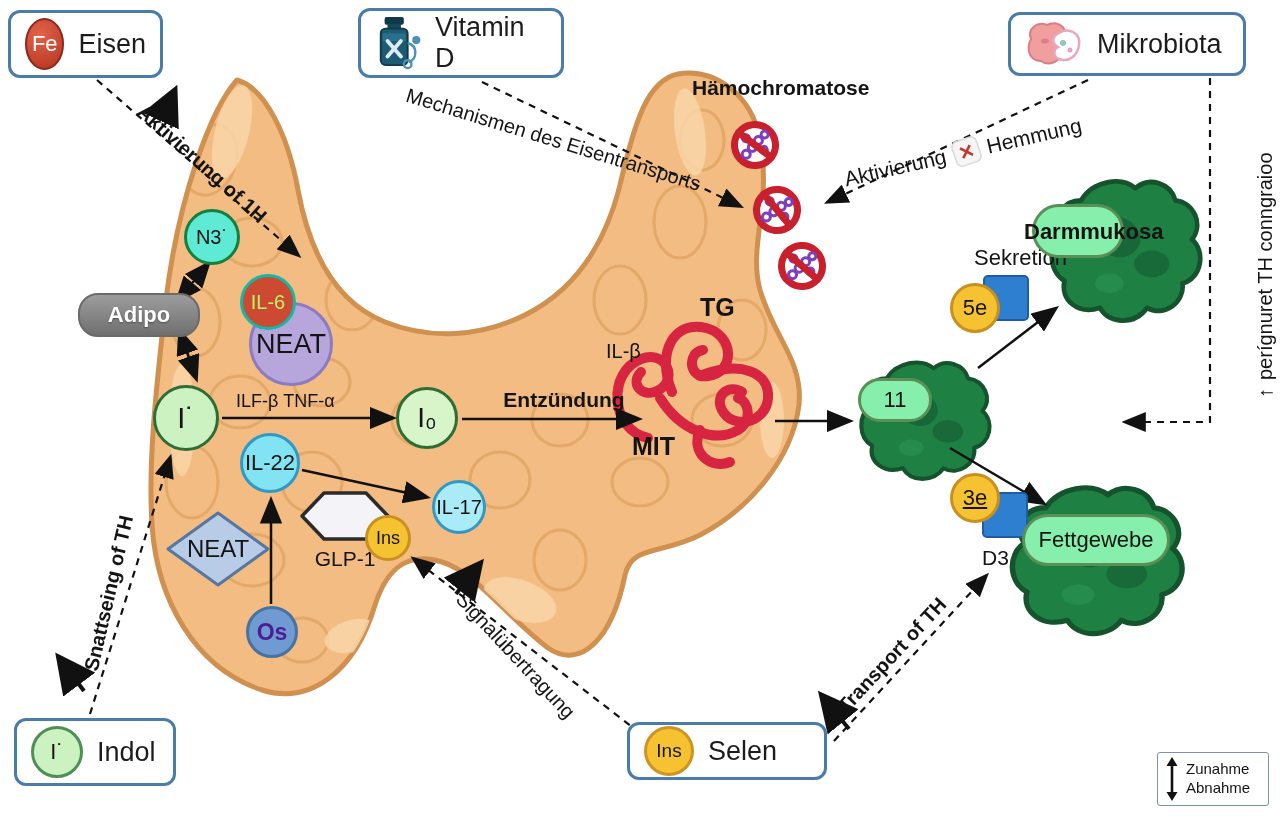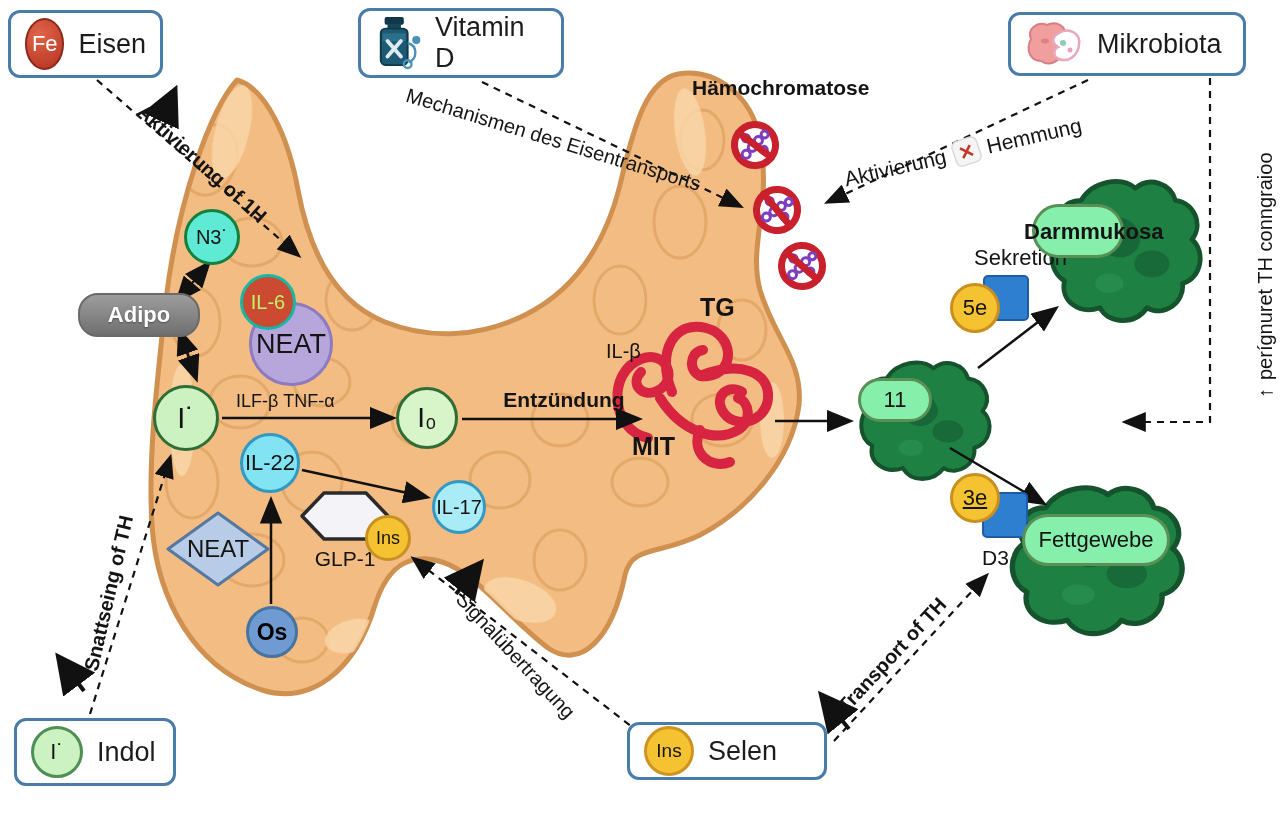--- a/index.html
+++ b/index.html
@@ -244,21 +244,21 @@
   </div>
 
   <div class="t" style="left:303px;top:503px;width:84px;text-align:center;font-size:21px;margin-top:44px;">
     <span>GLP-1</span>
   </div>
 
   <div class="circ" style="left:365px;top:515px;width:46px;height:46px;background:#f5c331;border:3px solid #c9901f;font-size:18px;">
     <span>Ins</span>
   </div>
 
-  <div class="circ" style="left:246px;top:606px;width:52px;height:52px;background:#6f9bd2;border:3px solid #49739f;color:#000000;font-weight:bold;font-size:23px;">
+  <div class="circ" style="left:246px;top:606px;width:52px;height:52px;background:#6f9bd2;border:3px solid #49739f;color:#4c1d95;font-weight:bold;font-size:23px;">
     <span>Os</span>
   </div>
 
   <div class="t" style="left:700px;top:293px;font-size:25px;font-weight:bold;">
     <span>TG</span>
   </div>
   <div class="t" style="left:606px;top:340px;font-size:20px;">
     <span>IL-β</span>
   </div>
   <div class="t" style="left:632px;top:432px;font-size:25px;font-weight:bold;">
@@ -323,14 +323,25 @@
     <span>3e</span>
   </div>
   <div class="t" style="left:982px;top:546px;font-size:21px;">
     <span>D3</span>
   </div>
 
   <div class="pill" style="left:1022px;top:514px;width:148px;height:52px;font-size:22px;">
     <span>Fettgewebe</span>
   </div>
 
+  <div class="legend">
+    <svg width="16" height="44" viewBox="0 0 16 44">
+      <line x1="8" y1="8" x2="8" y2="36" stroke="#111" stroke-width="2.6"></line>
+      <path d="M 8 0 L 13.5 9 L 2.5 9 Z" fill="#111"></path>
+      <path d="M 8 44 L 13.5 35 L 2.5 35 Z" fill="#111"></path>
+    </svg>
+    <div class="col">
+      <span>Zunahme</span>
+      <span>Abnahme</span>
+    </div>
+  </div>
 
 </div>
 
 </body></html>

